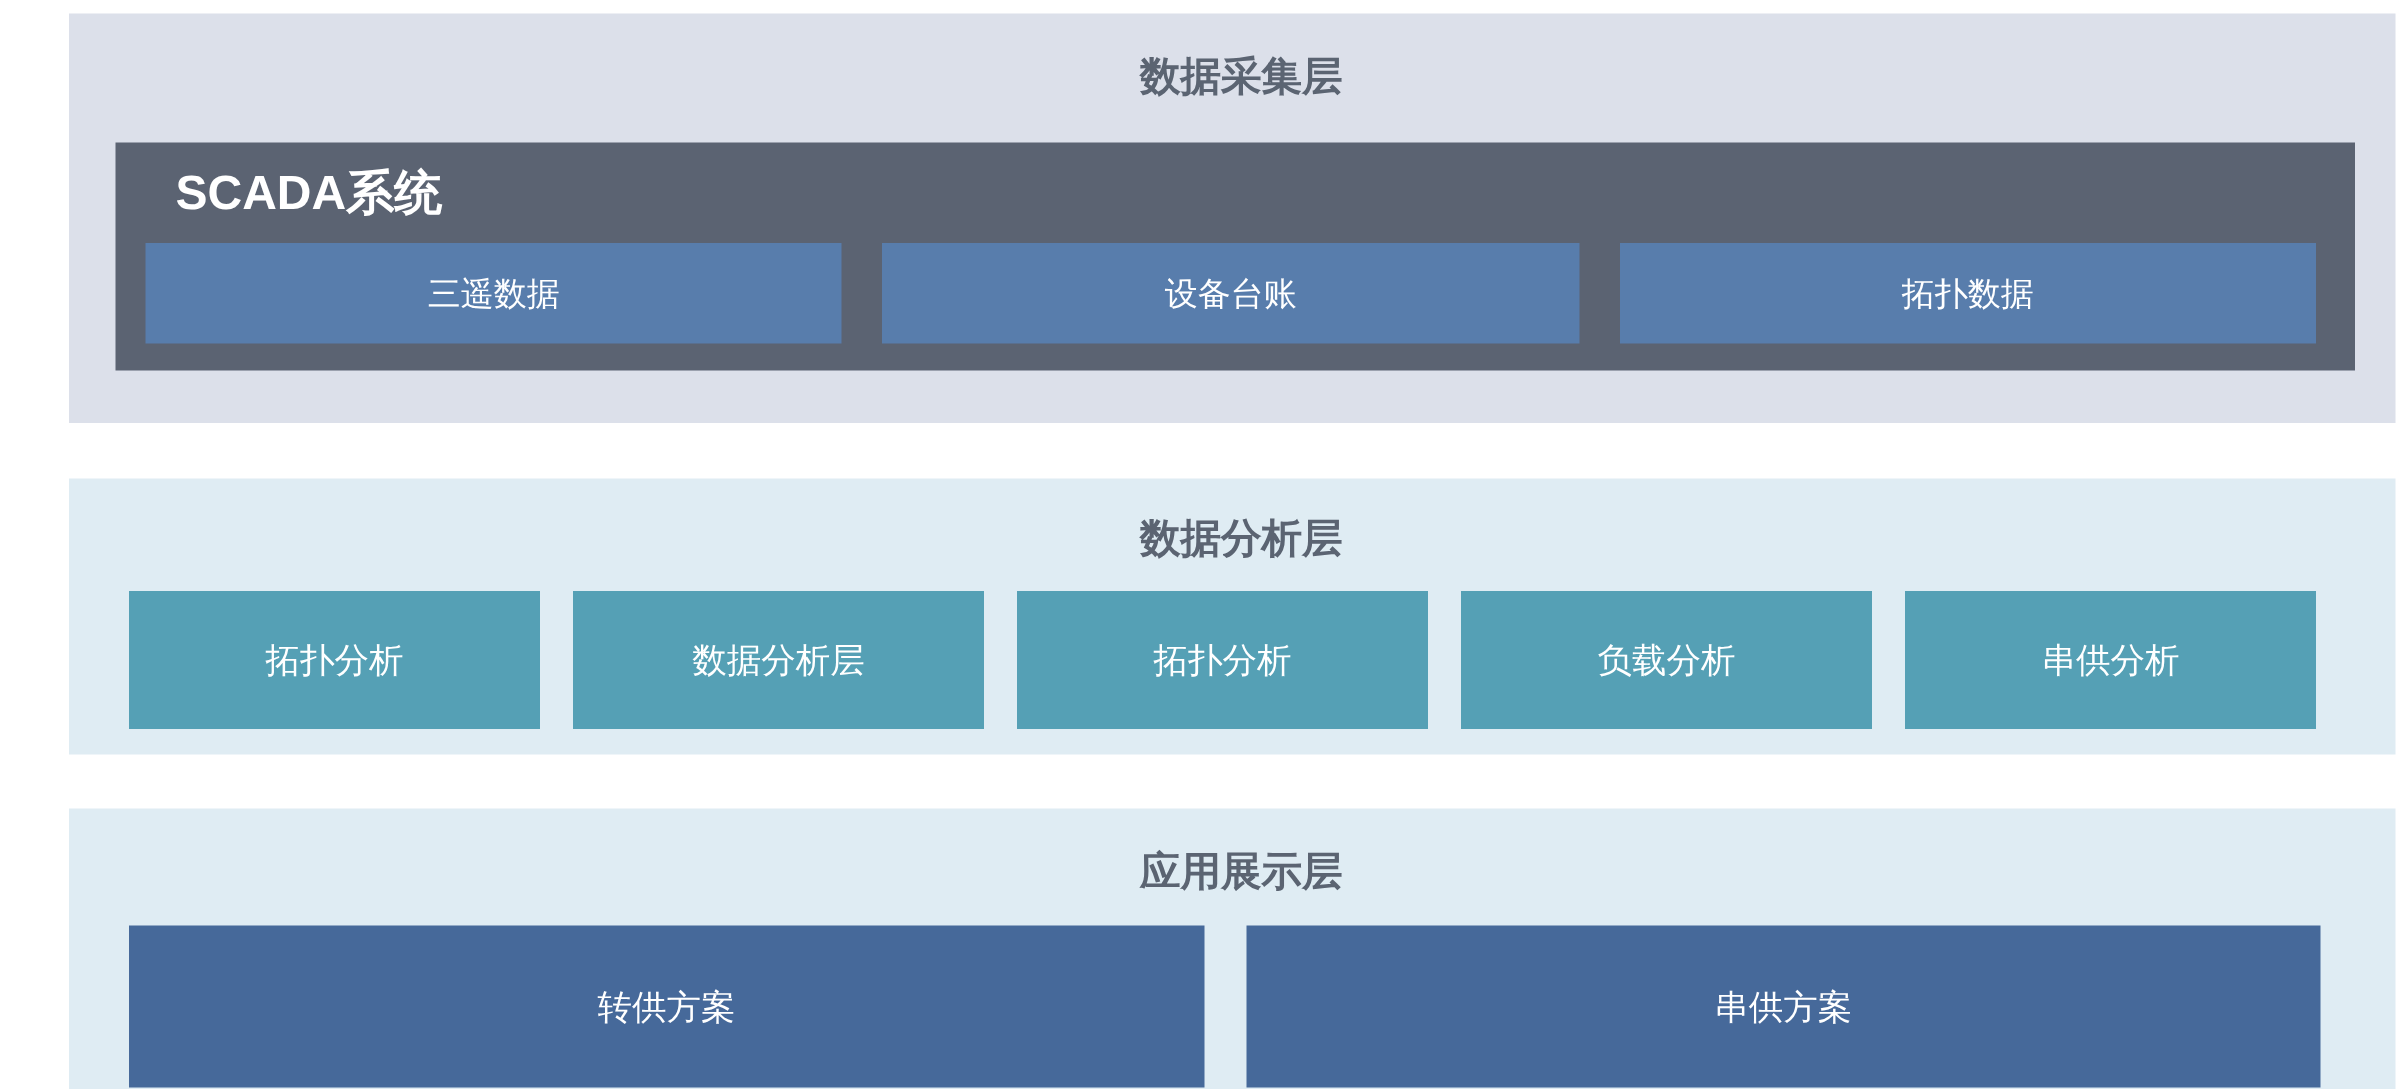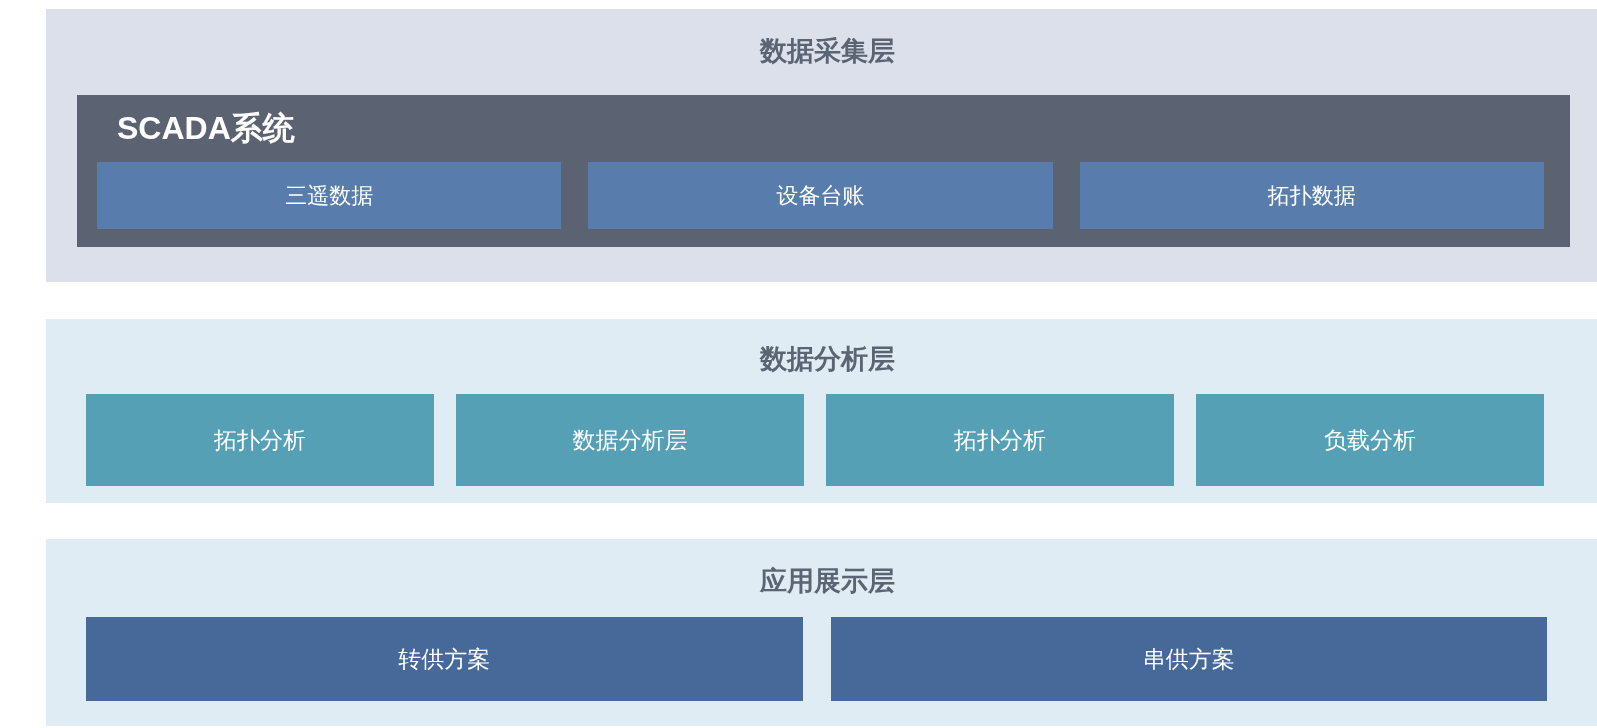--- a/index.html
+++ b/index.html
@@ -88,21 +88,21 @@
   
   .band-app {
     margin-top: 36px;
     height: 187px;
     background: var(--band3-bg, #dfecf3);
   }
   .band-app .band-title { padding-top: 26px; }
   .row-app {
     display: flex;
     gap: 28px;
-    height: 84px;
+    height: 108px;
     margin: 20px 62px 0 40px;
   }
   .plan-box {
     background: var(--plan-box-bg, #46699a);
     font-size: 23px;
     font-weight: normal;
   }
 </style>
 </head>
 <body>
@@ -121,20 +121,21 @@
     </div>
   </section>
 
   <section class="band band-analysis">
     <h2 class="band-title">数据分析层</h2>
     <div class="row-analysis">
       <div class="box analysis-box">拓扑分析</div>
       <div class="box analysis-box">数据分析层</div>
       <div class="box analysis-box">拓扑分析</div>
       <div class="box analysis-box">负载分析</div>
+      <div class="box analysis-box">串供分析</div>
     </div>
   </section>
 
   <section class="band band-app">
     <h2 class="band-title">应用展示层</h2>
     <div class="row-app">
       <div class="box plan-box">转供方案</div>
       <div class="box plan-box">串供方案</div>
     </div>
   </section>

